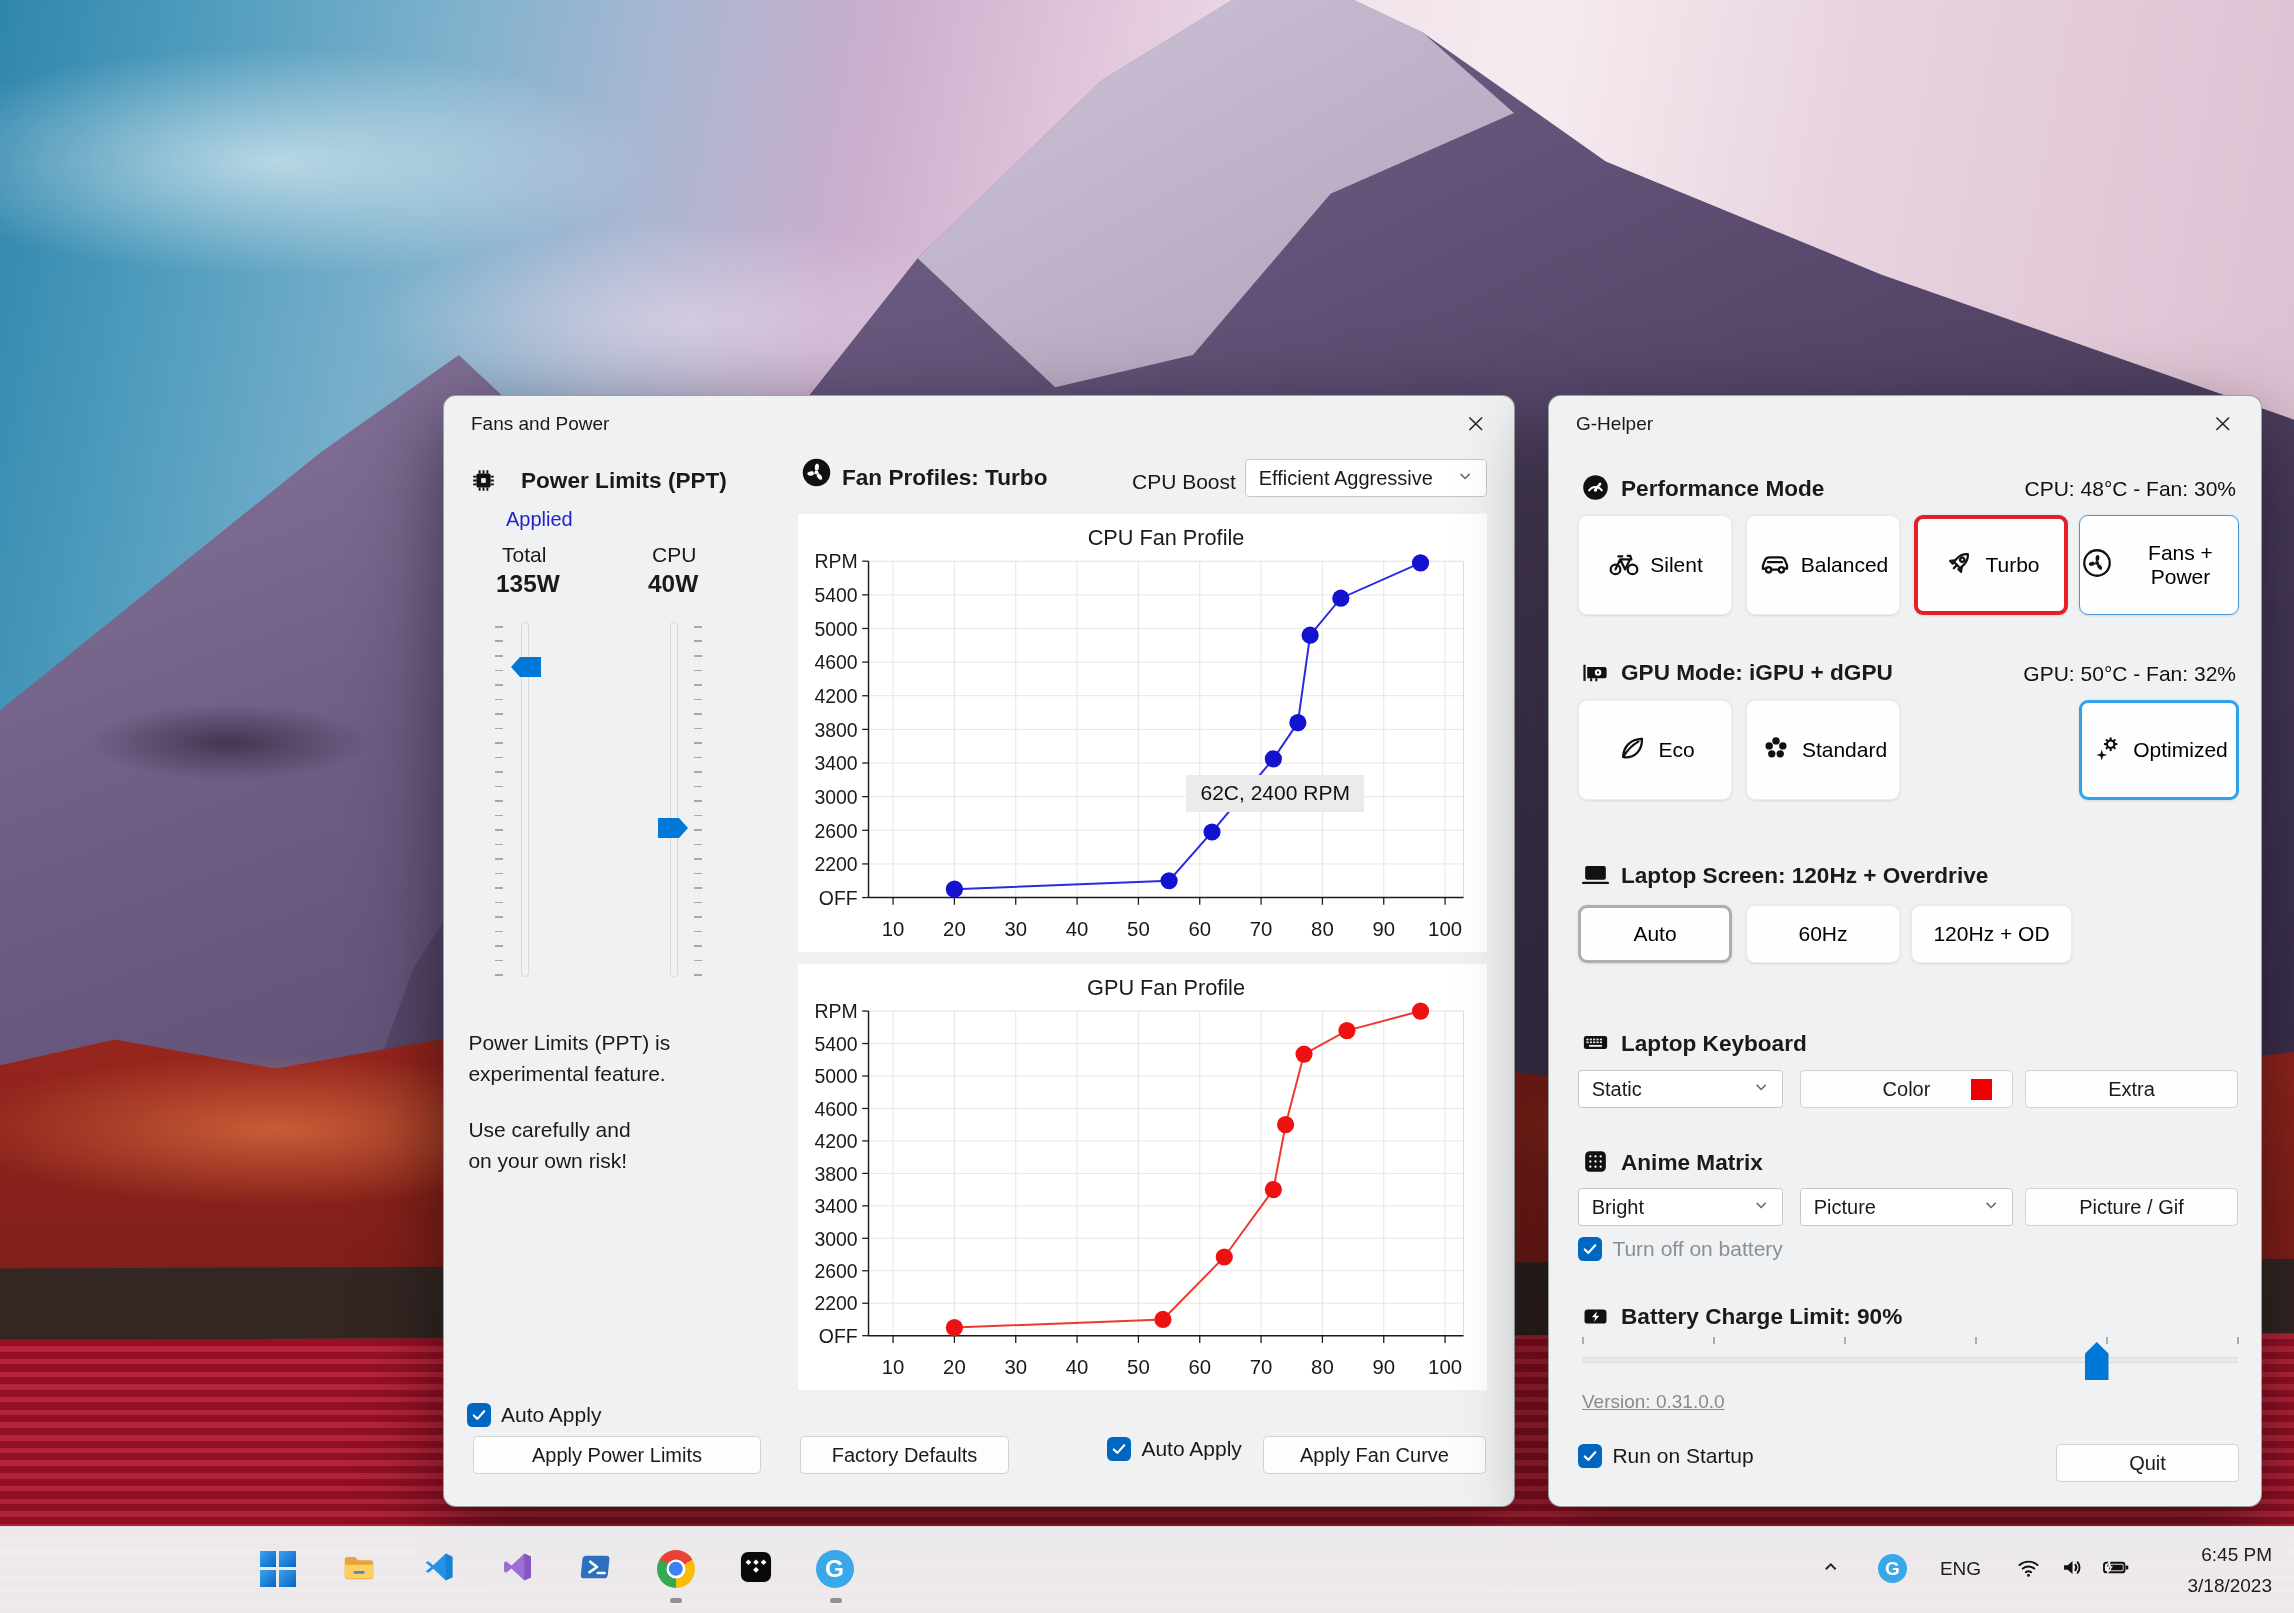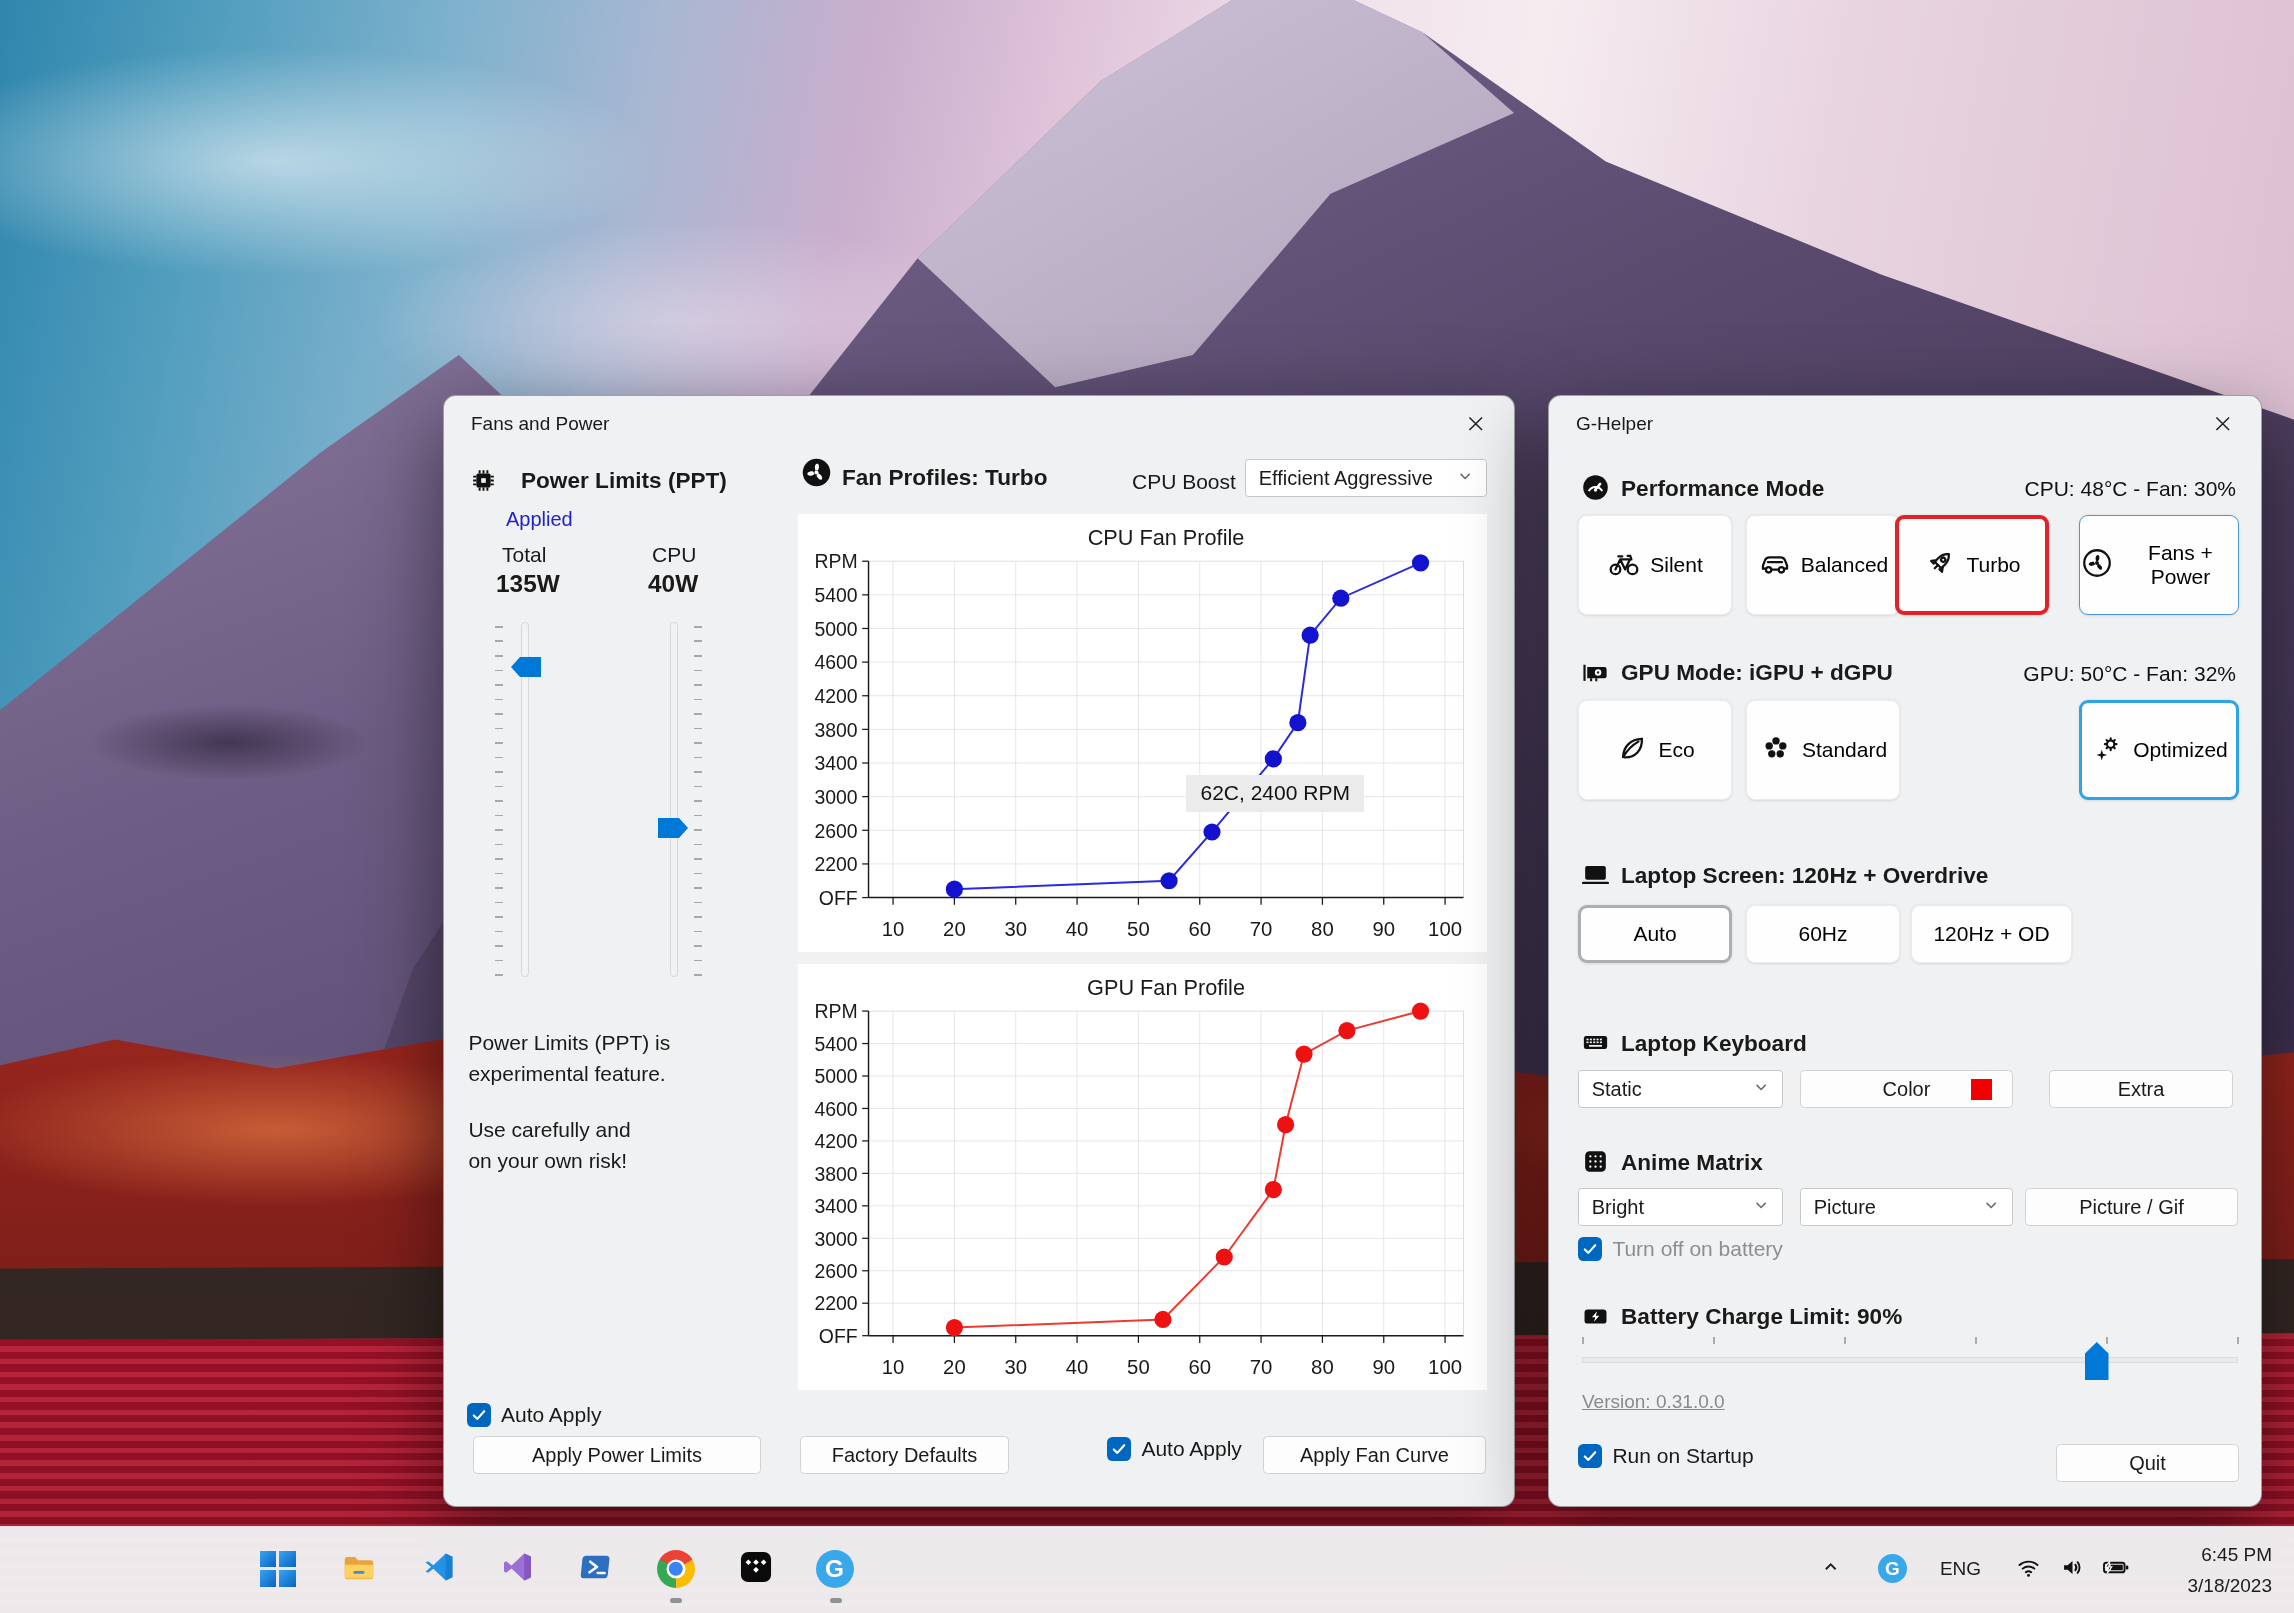--- a/index.html
+++ b/index.html
@@ -392,21 +392,21 @@
   </button>
   <button class="abs card" style="left:197px;top:119px;width:154px;height:100px;">
     <span><svg width="34" height="34" viewBox="0 0 24 24" fill="none" stroke="#111" stroke-width="1.6" stroke-linecap="round" stroke-linejoin="round">
           <path d="M3.5 16v-2.2l1.2-3.1C5.3 8.8 6.6 8.1 8.3 8.1h7.4c1.7 0 3 .7 3.6 2.6l1.2 3.1V16h-1.9"></path>
           <path d="M3.5 16h2M9.4 16.6h5.2M7 11.3h10"></path>
           <circle cx="7.5" cy="16.8" r="1.9"></circle>
           <circle cx="16.5" cy="16.8" r="1.9"></circle>
         </svg></span>
     <span>Balanced</span>
   </button>
-  <button class="abs card sel-red" style="left:346px;top:119px;width:154px;height:100px;">
+  <button class="abs card sel-red" style="left:365px;top:119px;width:154px;height:100px;">
     <span><svg width="34" height="34" viewBox="0 0 24 24" fill="none" stroke="#111" stroke-width="1.6" stroke-linecap="round" stroke-linejoin="round">
           <g transform="rotate(45 12 12)">
             <path d="M12 3.2c2.3 1.9 3.3 4.6 3.3 7.3V14h-6.6v-3.5c0-2.7 1-5.4 3.3-7.3z"></path>
             <circle cx="12" cy="8.8" r="1.5"></circle>
             <path d="M8.7 12.6 6.6 15.4h2.6M15.3 12.6l2.1 2.8h-2.6M12 14v3.2"></path>
           </g>
         </svg></span>
     <span>Turbo</span>
   </button>
   <button class="abs card out-blue" style="left:530px;top:119px;width:160px;height:100px;">
@@ -496,21 +496,21 @@
   <div class="abs select" style="left:29px;top:674px;width:205px;height:38px;">
     <span>Static</span>
     <span><svg width="16.3" height="16.3" viewBox="0 0 18 18">
           <polyline points="4,6.5 9,11.5 14,6.5" fill="none" stroke="#666" stroke-width="1.6"></polyline>
         </svg></span>
   </div>
   <button class="abs btn" style="left:251px;top:674px;width:213px;height:38px;position:absolute;">
     <span>Color</span>
     <span style="position:absolute;right:20px;width:21px;height:21px;background:#f00000;"></span>
   </button>
-  <button class="abs btn" style="left:500px;top:674px;width:184px;height:38px;">Extra</button>
+  <button class="abs btn" style="left:476px;top:674px;width:213px;height:38px;">Extra</button>
 
   <span class="abs ico32" style="left:31px;top:750px;">
     <svg width="31" height="31" viewBox="0 0 24 24">
         <rect x="4" y="4" width="16" height="16" rx="3.5" fill="#111"></rect>
         <g fill="#fff">
           <circle cx="8" cy="8" r=".9"></circle>
           <circle cx="12" cy="8" r=".9"></circle>
           <circle cx="16" cy="8" r=".9"></circle>
           <circle cx="8" cy="12" r=".9"></circle>
           <circle cx="12" cy="12" r=".9"></circle>

